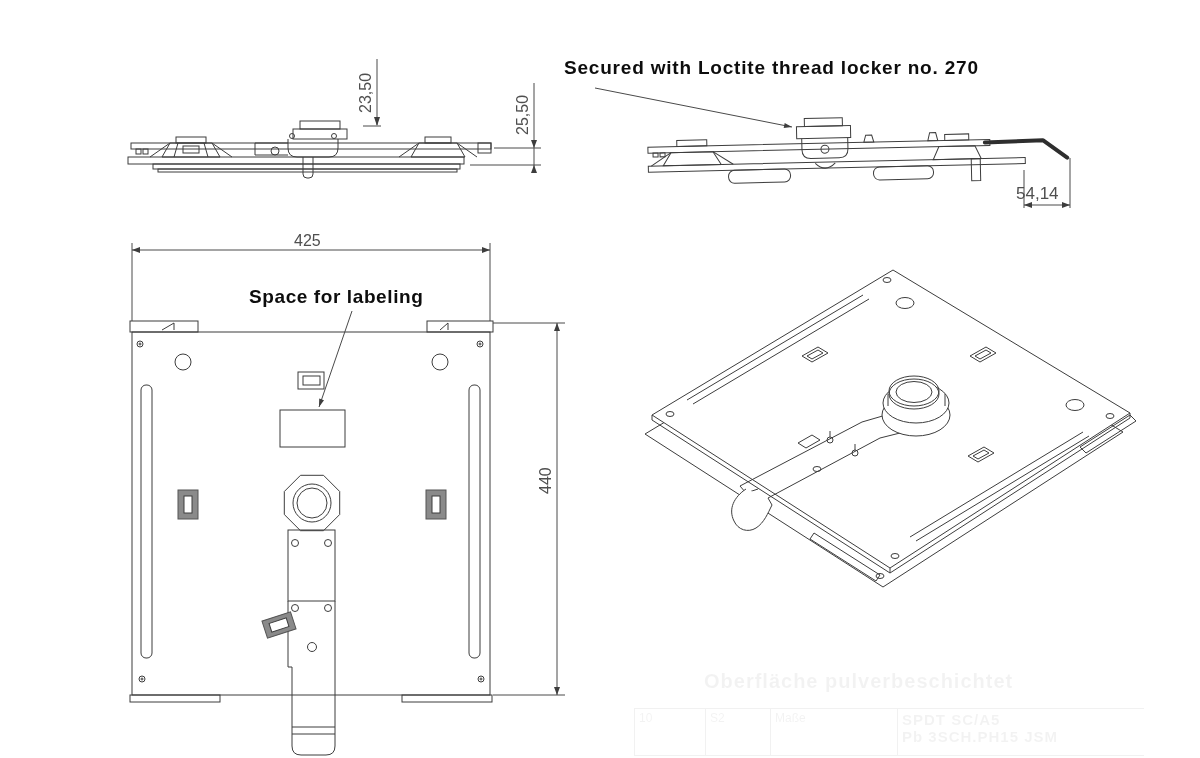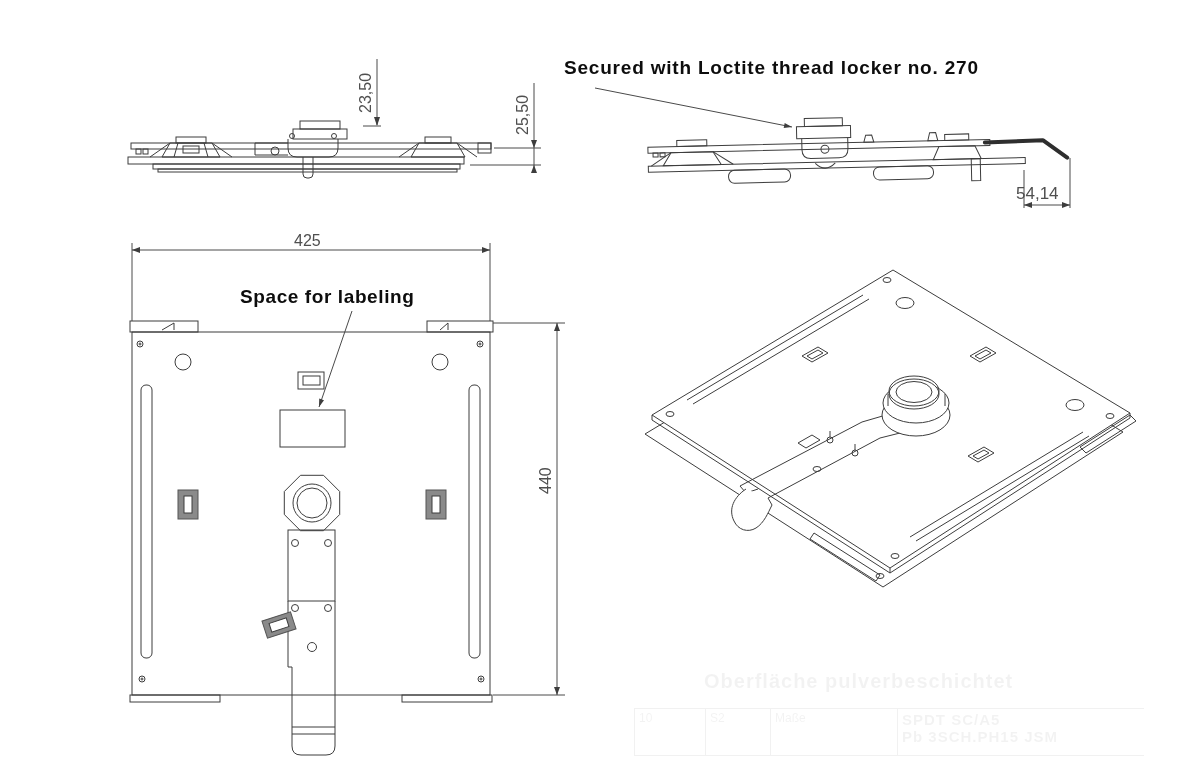--- a/index.html
+++ b/index.html
@@ -1,21 +1,21 @@
 <!DOCTYPE html>
 <html><head>
 <meta charset="utf-8">
 <style>
   html,body{margin:0;padding:0;background:#ffffff;}
   #page{position:relative;width:1144px;height:758px;background:#ffffff;overflow:hidden;
         font-family:"Liberation Sans", sans-serif;}
   .view{position:absolute;}
   .note{position:absolute;font-weight:bold;color:#0d0d0d;white-space:nowrap;}
   .note.loctite{left:564px;top:57px;font-size:19px;letter-spacing:0.8px;}
-  .note.labeling{left:240px;top:286px;font-size:19px;letter-spacing:0.6px;}
+  .note.labeling{left:249px;top:286px;font-size:19px;letter-spacing:0.6px;}
   svg text.dim{font-family:"Liberation Sans", sans-serif;font-size:16px;fill:#4f4f4f;}
   svg .ln{stroke:#3d3d3d;stroke-width:1;fill:none;}
   svg .ln2{stroke:#4a4a4a;stroke-width:1;fill:none;}
   svg .thick{stroke:#2e2e2e;stroke-width:4;fill:none;stroke-linecap:round;stroke-linejoin:round;}
   svg .fillw{fill:#ffffff;stroke:#3d3d3d;stroke-width:1;}
   svg .fillg{fill:#8a8a8a;stroke:#555;stroke-width:1;}
   svg .arr{fill:#3d3d3d;stroke:none;}
   
   .ghost{position:absolute;left:632px;top:658px;width:560px;height:98px;color:rgba(0,0,0,0.05);}
   .ghost .heading{position:absolute;left:72px;top:12px;font-size:20px;font-weight:bold;letter-spacing:1px;}

